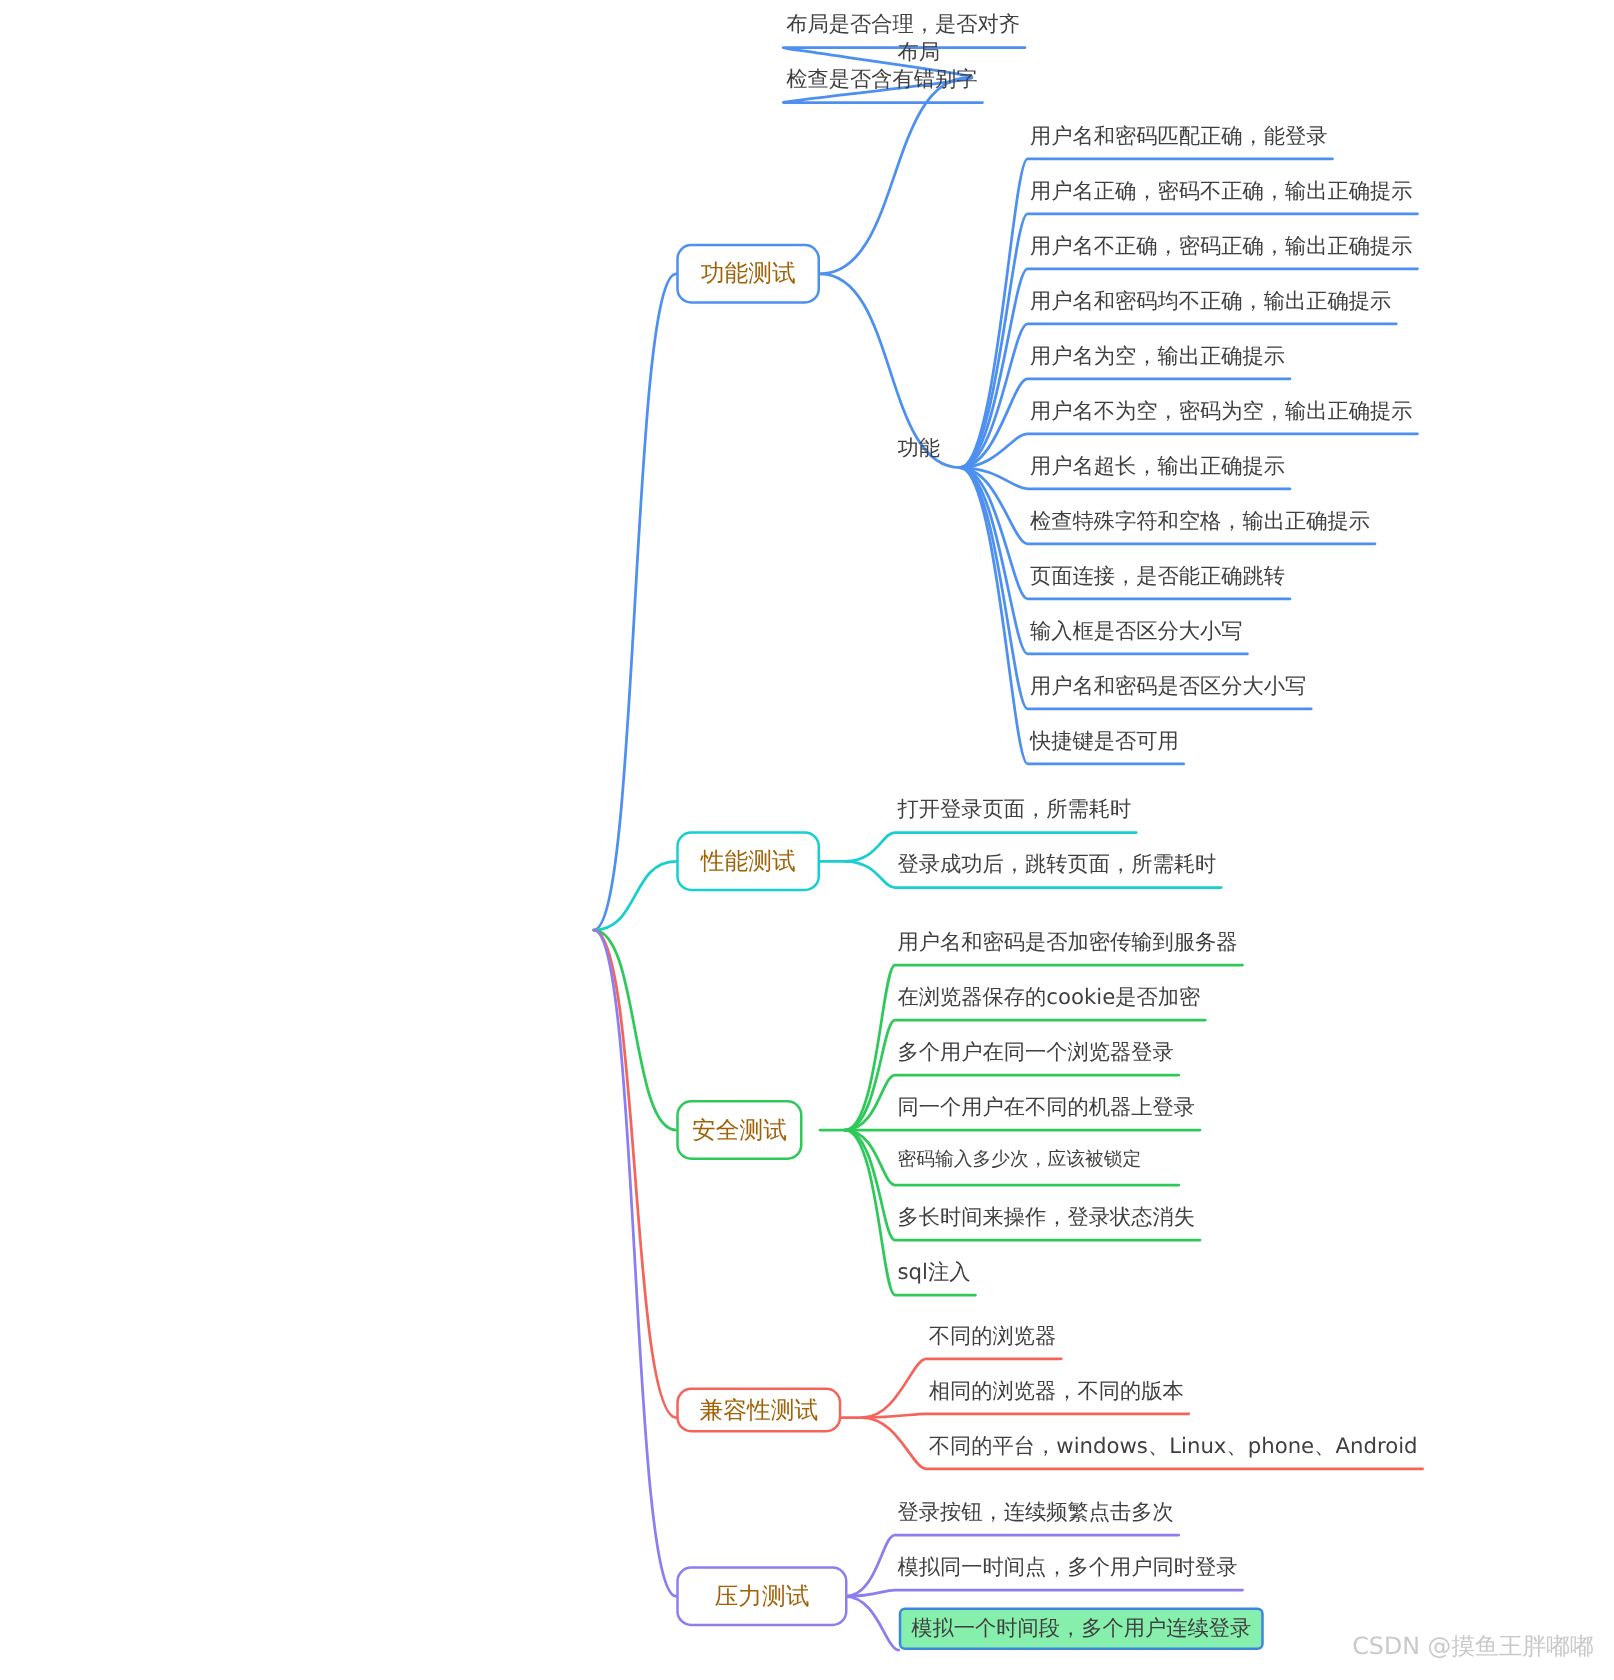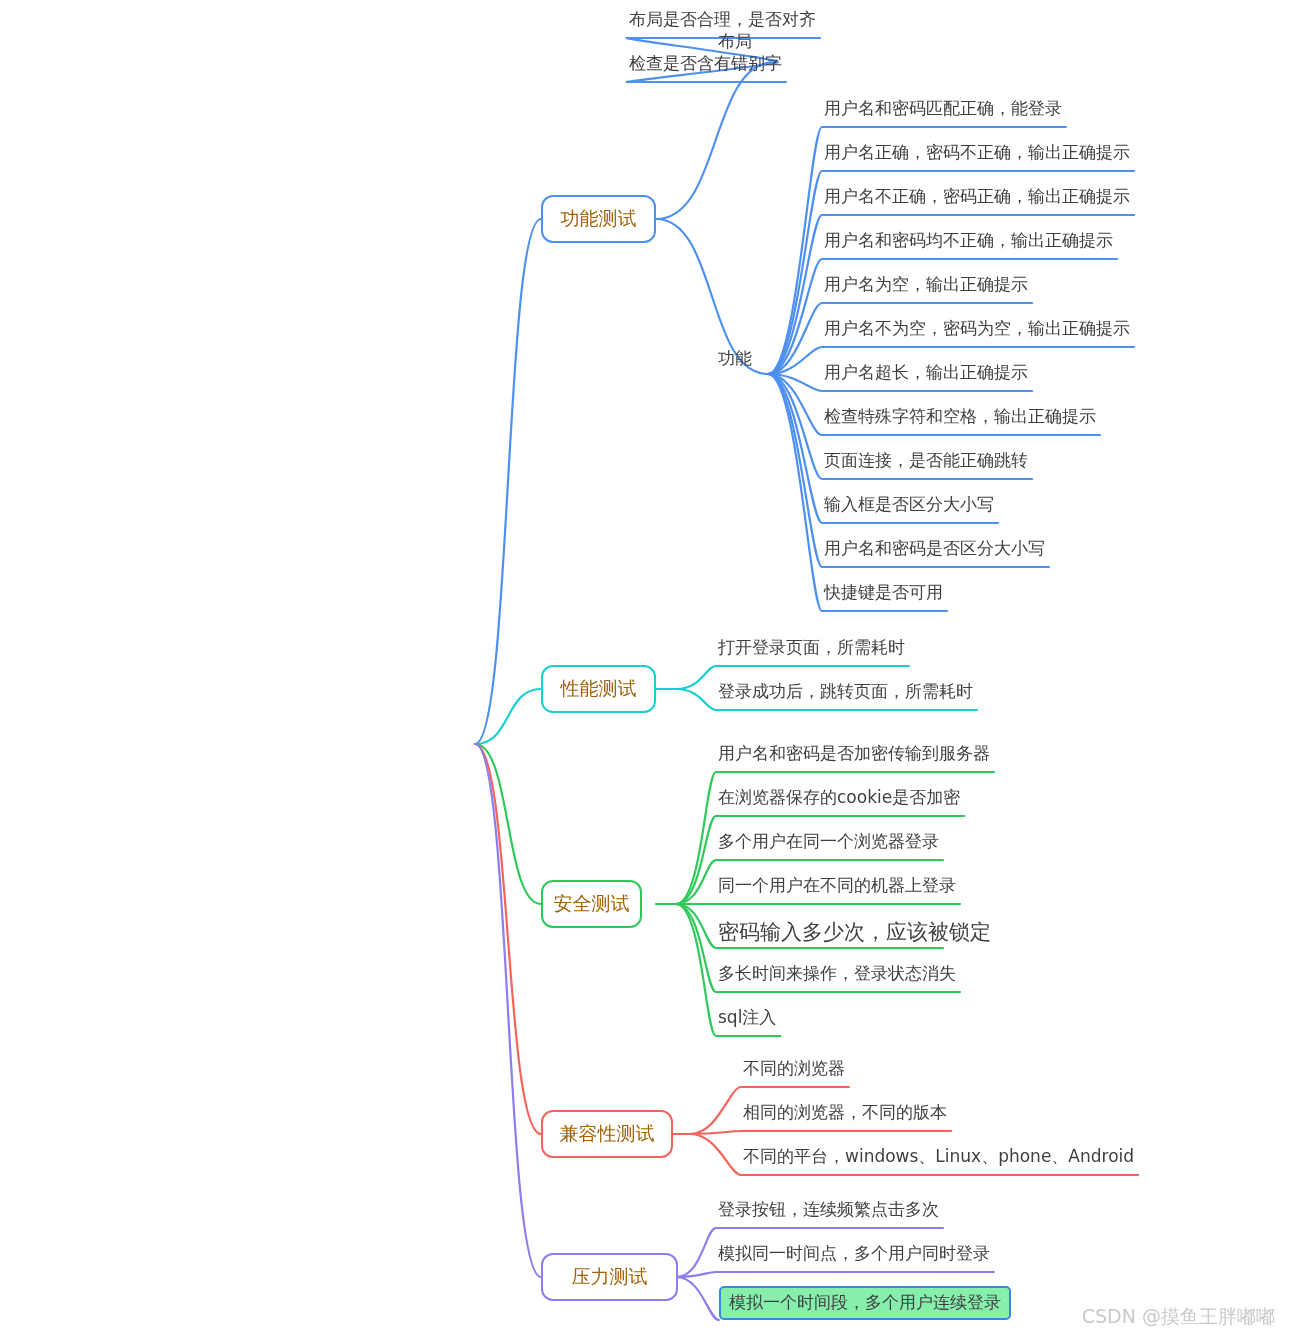--- a/index.html
+++ b/index.html
@@ -126,24 +126,24 @@
       <div class="leaf plain" style="left: 822px; top: 537px; font-size: 17px;">用户名和密码是否区分大小写</div>
       <div class="leaf plain" style="left: 822px; top: 581px; font-size: 17px;">快捷键是否可用</div>
       <div class="branch-node" style="left: 541px; top: 665px; width: 115px; height: 48px; border-color: rgb(23, 207, 207);">性能测试</div>
       <div class="leaf plain" style="left: 716px; top: 636px; font-size: 17px;">打开登录页面，所需耗时</div>
       <div class="leaf plain" style="left: 716px; top: 680px; font-size: 17px;">登录成功后，跳转页面，所需耗时</div>
       <div class="branch-node" style="left: 541px; top: 880px; width: 101px; height: 48px; border-color: rgb(46, 201, 90);">安全测试</div>
       <div class="leaf plain" style="left: 716px; top: 742px; font-size: 17px;">用户名和密码是否加密传输到服务器</div>
       <div class="leaf plain" style="left: 716px; top: 786px; font-size: 17px;">在浏览器保存的cookie是否加密</div>
       <div class="leaf plain" style="left: 716px; top: 830px; font-size: 17px;">多个用户在同一个浏览器登录</div>
       <div class="leaf plain" style="left: 716px; top: 874px; font-size: 17px;">同一个用户在不同的机器上登录</div>
-      <div class="leaf plain" style="left: 716px; top: 918px; font-size: 21px;">密码输入多少次，应该被锁定</div>
+      <div class="leaf plain" style="left: 716px; top: 918px; font-size: 15px;">密码输入多少次，应该被锁定</div>
       <div class="leaf plain" style="left: 716px; top: 962px; font-size: 17px;">多长时间来操作，登录状态消失</div>
       <div class="leaf plain" style="left: 716px; top: 1006px; font-size: 17px;">sql注入</div>
-      <div class="branch-node" style="left: 541px; top: 1110px; width: 132px; height: 48px; border-color: rgb(244, 100, 90);">兼容性测试</div>
+      <div class="branch-node" style="left: 541px; top: 1110px; width: 132px; height: 36px; border-color: rgb(244, 100, 90);">兼容性测试</div>
       <div class="leaf plain" style="left: 741px; top: 1057px; font-size: 17px; text-align: center;">不同的浏览器</div>
       <div class="leaf plain" style="left: 741px; top: 1101px; font-size: 17px;">相同的浏览器，不同的版本</div>
       <div class="leaf plain" style="left: 741px; top: 1145px; font-size: 17px;">不同的平台，windows、Linux、phone、Android</div>
       <div class="branch-node" style="left: 541px; top: 1253px; width: 137px; height: 48px; border-color: rgb(139, 126, 240);">压力测试</div>
       <div class="leaf plain" style="left: 716px; top: 1198px; font-size: 17px;">登录按钮，连续频繁点击多次</div>
       <div class="leaf plain" style="left: 716px; top: 1242px; font-size: 17px;">模拟同一时间点，多个用户同时登录</div>
       <div class="leaf selected" style="left: 719px; top: 1286px; font-size: 17px;">模拟一个时间段，多个用户连续登录</div>
     </div>
 
   <div class="watermark">CSDN @摸鱼王胖嘟嘟</div>

